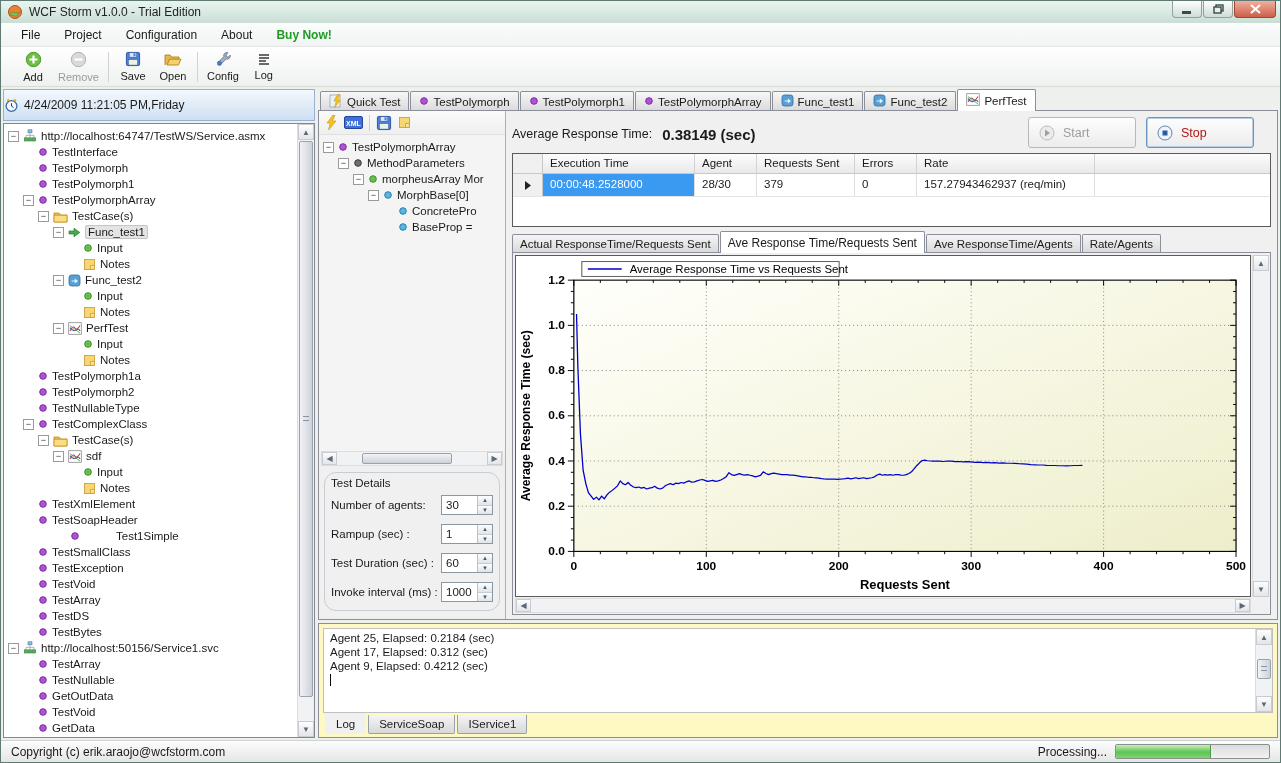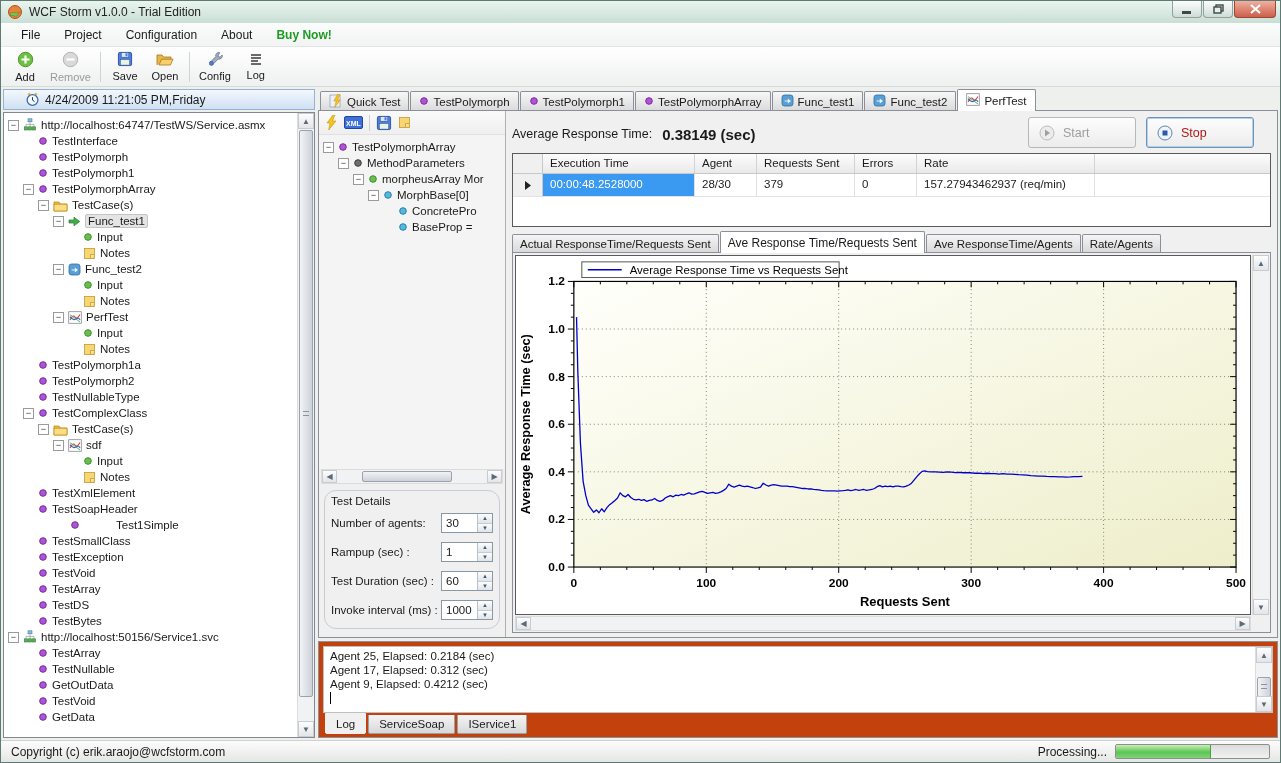--- a/index.html
+++ b/index.html
@@ -15,32 +15,32 @@
   .win-btn { width:30px; height:17px; border:1px solid #8fa39a; border-top:none; border-radius:0 0 4px 4px; background:linear-gradient(#fdfefe,#cfdcd6); display:flex; align-items:center; justify-content:center; margin-left:1px; cursor:pointer; }
   .win-btn.close { width:42px; background:linear-gradient(#f0b0a0,#cc5f4a); border-color:#9c4636; }
   .win-btn svg { display:block; }
 
   
   .menubar { height:24px; background:linear-gradient(#fbfcfc,#f1f4f2); border-bottom:1px solid #e2e6e4; display:flex; align-items:center; padding-left:8px; flex:0 0 auto; }
   .menu-item { padding:4px 12px; font-size:12px; cursor:default; }
   .menu-item.buy { color:#1f9b26; font-weight:bold; }
 
   
-  .toolbar { height:40px; background:linear-gradient(#ffffff,#eef1ef); border-bottom:1px solid #d7dcd9; display:flex; align-items:center; padding-left:4px; flex:0 0 auto; }
+  .toolbar { height:40px; background:linear-gradient(#ffffff,#eef1ef); border-bottom:1px solid #d7dcd9; display:flex; align-items:center; padding-left:12px; flex:0 0 auto; }
   .tool-btn { min-width:40px; height:38px; display:flex; flex-direction:column; align-items:center; justify-content:center; gap:1px; padding:0 5px; cursor:pointer; }
   .tool-btn .tlabel { font-size:11px; }
   .tool-btn.disabled .tlabel { color:#9a9a9a; }
   .tool-sep { width:1px; height:30px; background:#cfd4d1; margin:0 4px; }
 
   
   .main { flex:1 1 auto; display:flex; padding:2px; gap:3px; min-height:0; background:#eef0ee; }
 
   
   .left-panel { width:312px; flex:0 0 auto; display:flex; flex-direction:column; min-height:0; }
-  .date-header { height:21px; background:linear-gradient(#f3f8fd,#cfe0f2); border:1px solid #98b1d2; display:flex; align-items:center; gap:5px; padding-left:21px; font-size:12px; }
+  .date-header { height:32px; background:linear-gradient(#f3f8fd,#cfe0f2); border:1px solid #98b1d2; display:flex; align-items:center; gap:5px; padding-left:0; font-size:12px; }
   .left-tree-box { flex:1; margin-top:2px; background:#fff; border:1px solid #828790; position:relative; overflow:hidden; }
   .tree { position:absolute; inset:2px 17px 0 0; overflow:hidden; padding-top:2px; }
   .tree-row { height:16px; display:flex; align-items:center; white-space:nowrap; cursor:default; }
   .tree-row .expander { width:11px; height:11px; border:1px solid #9a9a9a; background:#fff; color:#333; font-size:9px; line-height:9px; text-align:center; margin-right:4px; flex:0 0 auto; cursor:pointer; }
   .tree-row .spacer { width:15px; flex:0 0 auto; }
   .tree-row .ticon { margin-right:4px; display:inline-flex; flex:0 0 auto; }
   .tree-row .tlabel { font-size:11.5px; }
   .tree-row.selected .tlabel { background:#e4e4e4; border:1px solid #c4c4c4; border-radius:2px; padding:0 2px; }
 
   
@@ -107,21 +107,21 @@
   .chart-tab { height:19px; padding:0 7px; display:flex; align-items:center; background:linear-gradient(#f5f5f5,#d8d8d8); border:1px solid #8a8f99; border-bottom:none; border-radius:2px 2px 0 0; margin-right:1px; font-size:11.5px; cursor:pointer; white-space:nowrap; }
   .chart-tab.active { background:#fff; height:22px; position:relative; z-index:2; font-size:12px; }
 
   .chart-outer { flex:1; border:1px solid #8a8f99; background:#f0f0f0; margin-top:-1px; position:relative; min-height:0; padding:2px 19px 17px 2px; }
   .chart-surface { width:100%; height:100%; background:#fff; border:1px solid #5a5a5a; }
   .chart-surface svg { display:block; width:100%; height:100%; }
   .chart-vscroll { top:2px; right:1px; bottom:17px; }
   .chart-hscroll { position:absolute; left:2px; right:19px; bottom:1px; }
 
   
-  .log-panel { height:97px; flex:0 0 auto; border:1px solid #8a8f99; margin-top:3px; background:#c2410c; display:flex; flex-direction:column; }
+  .log-panel { height:115px; flex:0 0 auto; border:1px solid #8a8f99; margin-top:3px; background:#fef9c3; display:flex; flex-direction:column; }
   .log-text { flex:1; margin:4px 4px 0 4px; background:#fff; border:1px solid #c0c0c0; position:relative; overflow:hidden; padding:2px 6px; }
   .log-line { font-size:11.5px; line-height:14px; }
   .log-caret { width:1px; height:12px; background:#000; margin-top:1px; }
   .log-vscroll { top:0; right:0; bottom:0; }
   .log-tabs { height:24px; display:flex; align-items:flex-start; padding:2px 0 0 6px; gap:2px; }
   .log-tab { height:19px; padding:0 10px; display:flex; align-items:center; background:linear-gradient(#f5f5f5,#d8d8d8); border:1px solid #9aa0a8; border-radius:0 0 2px 2px; border-top:none; font-size:11.5px; cursor:pointer; }
   .log-tab.active { background:#f0f0f0; border-top:1px solid #f0f0f0; border-color:#f0f0f0; margin-top:-2px; height:21px; }
 
   
   .statusbar { height:22px; flex:0 0 auto; background:linear-gradient(#fcfcfc,#e4e6e4); border-top:1px solid #cfd3d0; display:flex; align-items:center; padding:0 10px; font-size:12px; }

